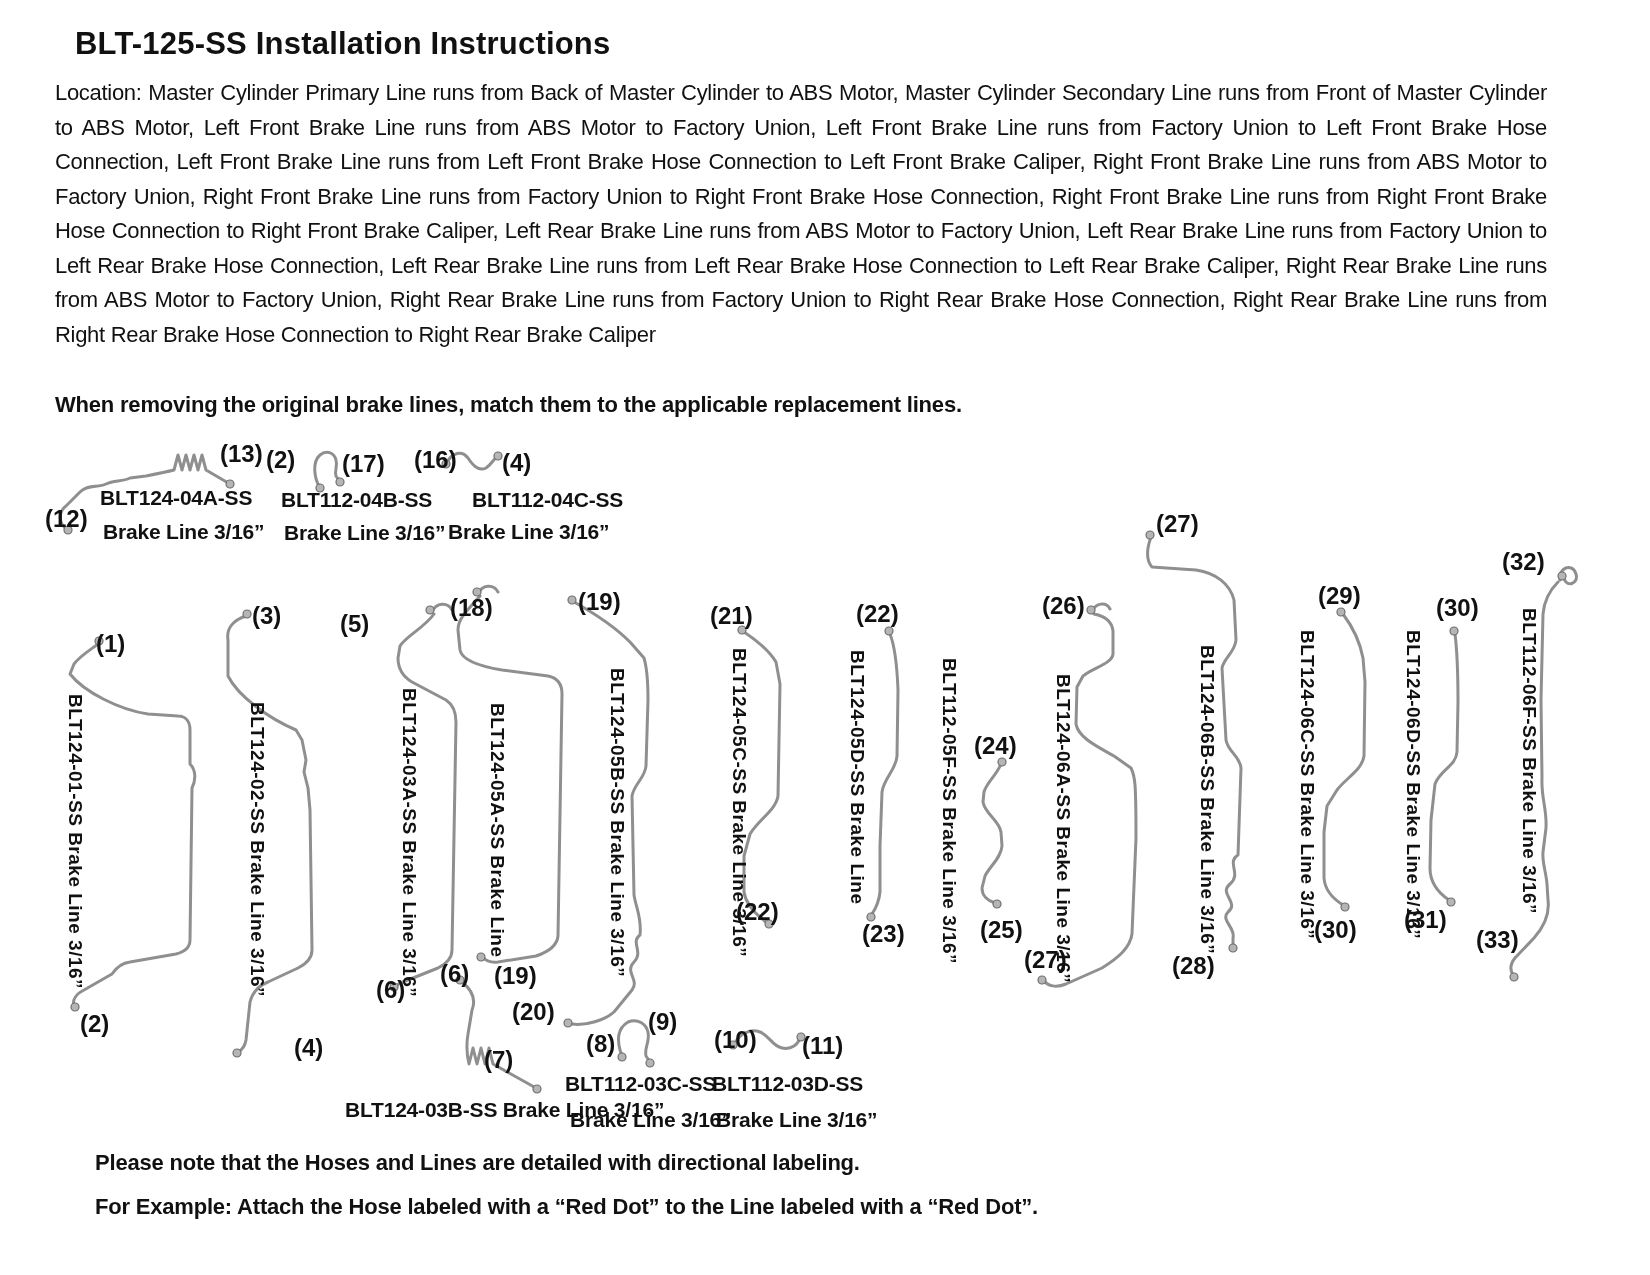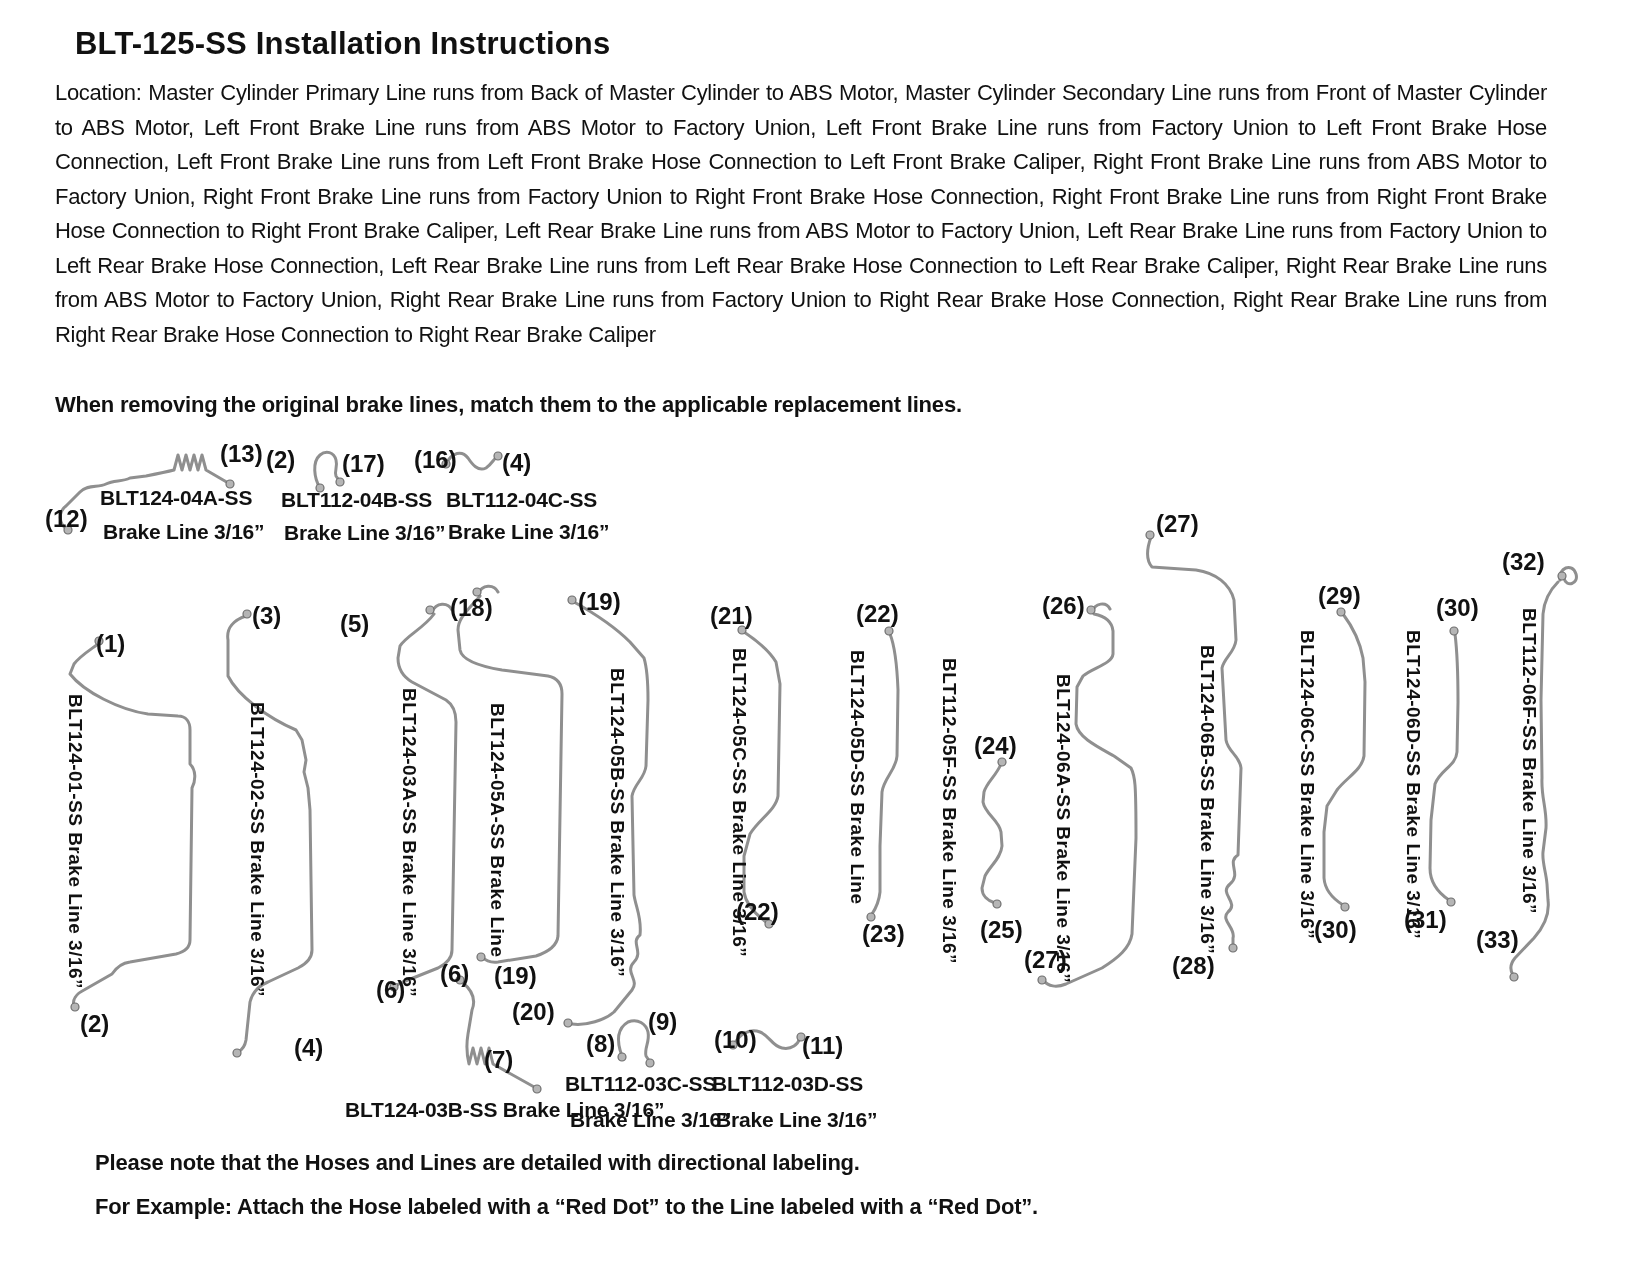--- a/index.html
+++ b/index.html
@@ -146,21 +146,21 @@
 <span class="callout" style="left:1314px;top:916px">(30)</span>
 <span class="callout" style="left:1436px;top:594px">(30)</span>
 <span class="callout" style="left:1404px;top:906px">(31)</span>
 <span class="callout" style="left:1502px;top:548px">(32)</span>
 <span class="callout" style="left:1476px;top:926px">(33)</span>
 
 <span class="plabel" style="left:100px;top:486px">BLT124-04A-SS</span>
 <span class="plabel" style="left:103px;top:520px">Brake Line 3/16”</span>
 <span class="plabel" style="left:281px;top:488px">BLT112-04B-SS</span>
 <span class="plabel" style="left:284px;top:521px">Brake Line 3/16”</span>
-<span class="plabel" style="left:446px;top:488px">BLT112-04C-SS</span>
+<span class="plabel" style="left:472px;top:488px">BLT112-04C-SS</span>
 <span class="plabel" style="left:448px;top:520px">Brake Line 3/16”</span>
 <span class="plabel" style="left:345px;top:1098px">BLT124-03B-SS Brake Line 3/16”</span>
 <span class="plabel" style="left:565px;top:1072px">BLT112-03C-SS</span>
 <span class="plabel" style="left:570px;top:1108px">Brake Line 3/16”</span>
 <span class="plabel" style="left:712px;top:1072px">BLT112-03D-SS</span>
 <span class="plabel" style="left:716px;top:1108px">Brake Line 3/16”</span>
 
 <span class="vlabel" style="left:64px;top:694px">BLT124-01-SS Brake Line 3/16”</span>
 <span class="vlabel" style="left:246px;top:702px">BLT124-02-SS Brake Line 3/16”</span>
 <span class="vlabel" style="left:398px;top:688px">BLT124-03A-SS Brake Line 3/16”</span>

